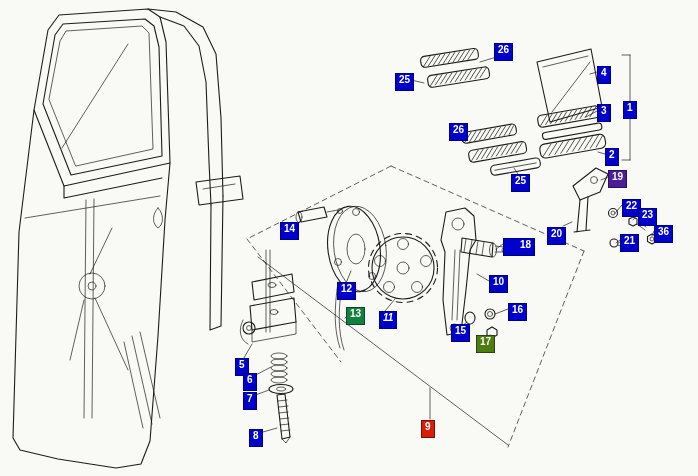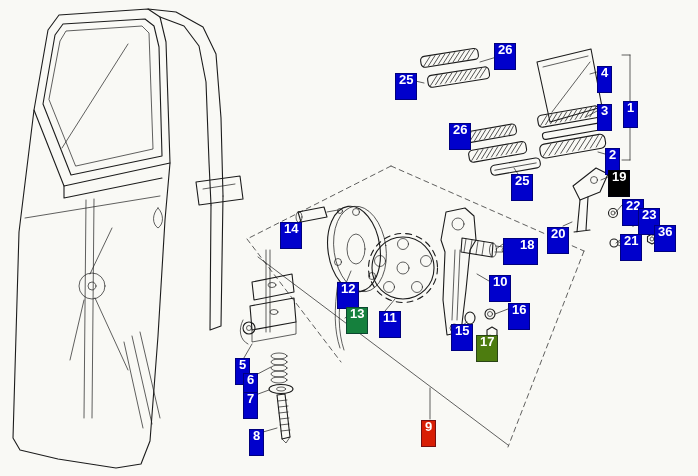--- a/index.html
+++ b/index.html
@@ -7,23 +7,23 @@
   .stage {
     position:relative; width:698px; height:476px;
     background:#f9f9f5; overflow:hidden;
   }
   svg { position:absolute; left:0; top:0; }
   .ln   { fill:none; stroke:#1c1c1c; stroke-width:1.1; stroke-linecap:round; stroke-linejoin:round; }
   .thin { stroke-width:0.7; }
   .dash { stroke-dasharray:5 4; }
   .labels-layer { position:absolute; left:0; top:0; width:698px; height:476px; }
   .part-label {
-    position:absolute; min-width:9px; height:27px; line-height:12px;
+    position:absolute; min-width:9px; height:18px; line-height:12px;
     padding:0 3px; box-sizing:border-box;
-    font-size:13px; font-weight:bold; text-align:center;
+    font-size:10px; font-weight:bold; text-align:center;
     border:1px solid rgba(0,0,30,0.45);
     cursor:pointer; user-select:none;
   }
 </style>
 </head>
 <body>
 
 <div class="stage">
 
   <svg width="698" height="476" viewBox="0 0 698 476">
@@ -242,32 +242,32 @@
 
   <div class="labels-layer">
       <div class="part-label" style="left: 395px; top: 73px; background: rgb(0, 0, 204); color: rgb(255, 255, 255);">25</div>
       <div class="part-label" style="left: 494px; top: 43px; background: rgb(0, 0, 204); color: rgb(255, 255, 255);">26</div>
       <div class="part-label" style="left: 597px; top: 66px; background: rgb(0, 0, 204); color: rgb(255, 255, 255);">4</div>
       <div class="part-label" style="left: 623px; top: 101px; background: rgb(0, 0, 204); color: rgb(255, 255, 255);">1</div>
       <div class="part-label" style="left: 597px; top: 104px; background: rgb(0, 0, 204); color: rgb(255, 255, 255);">3</div>
       <div class="part-label" style="left: 449px; top: 123px; background: rgb(0, 0, 204); color: rgb(255, 255, 255);">26</div>
       <div class="part-label" style="left: 605px; top: 148px; background: rgb(0, 0, 204); color: rgb(255, 255, 255);">2</div>
       <div class="part-label" style="left: 511px; top: 174px; background: rgb(0, 0, 204); color: rgb(255, 255, 255);">25</div>
-      <div class="part-label" style="left: 608px; top: 170px; background: #000000; color: rgb(255, 255, 255);">19</div>
+      <div class="part-label" style="left: 608px; top: 170px; background: #4c1d95; color: rgb(255, 255, 255);">19</div>
       <div class="part-label" style="left: 622px; top: 199px; background: rgb(0, 0, 204); color: rgb(255, 255, 255);">22</div>
       <div class="part-label" style="left: 638px; top: 208px; background: rgb(0, 0, 204); color: rgb(255, 255, 255);">23</div>
       <div class="part-label" style="left: 547px; top: 227px; background: rgb(0, 0, 204); color: rgb(255, 255, 255);">20</div>
       <div class="part-label" style="left: 654px; top: 225px; background: rgb(0, 0, 204); color: rgb(255, 255, 255);">36</div>
       <div class="part-label" style="left: 620px; top: 234px; background: rgb(0, 0, 204); color: rgb(255, 255, 255);">21</div>
       <div class="part-label" style="left: 280px; top: 222px; background: rgb(0, 0, 204); color: rgb(255, 255, 255);">14</div>
       <div class="part-label" style="left: 503px; top: 238px; background: rgb(0, 0, 204); color: rgb(255, 255, 255); padding-left: 16px;">18</div>
       <div class="part-label" style="left: 337px; top: 282px; background: rgb(0, 0, 204); color: rgb(255, 255, 255);">12</div>
       <div class="part-label" style="left: 489px; top: 275px; background: rgb(0, 0, 204); color: rgb(255, 255, 255);">10</div>
       <div class="part-label" style="left: 346px; top: 307px; background: #15803d; color: rgb(255, 255, 255);">13</div>
-      <div class="part-label" style="left: 379px; top: 311px; background: rgb(0, 0, 204); color: rgb(255, 255, 255);">11</div>
+      <div class="part-label" style="left: 379px; top: 311px; background: rgb(0, 0, 204); color: rgb(255, 255, 255); font-style: italic;">11</div>
       <div class="part-label" style="left: 508px; top: 303px; background: rgb(0, 0, 204); color: rgb(255, 255, 255); text-align: center;">16</div>
       <div class="part-label" style="left: 451px; top: 324px; background: rgb(0, 0, 204); color: rgb(255, 255, 255);">15</div>
       <div class="part-label" style="left: 476px; top: 335px; background: #4d7c0f; color: rgb(255, 255, 255);">17</div>
       <div class="part-label" style="left: 235px; top: 358px; background: rgb(0, 0, 204); color: rgb(255, 255, 255);">5</div>
       <div class="part-label" style="left: 243px; top: 373px; background: rgb(0, 0, 204); color: rgb(255, 255, 255);">6</div>
       <div class="part-label" style="left: 243px; top: 392px; background: rgb(0, 0, 204); color: rgb(255, 255, 255);">7</div>
       <div class="part-label" style="left: 249px; top: 429px; background: rgb(0, 0, 204); color: rgb(255, 255, 255);">8</div>
       <div class="part-label" style="left: 421px; top: 420px; background: rgb(216, 30, 5); color: rgb(255, 255, 255);">9</div>
     </div>
 

